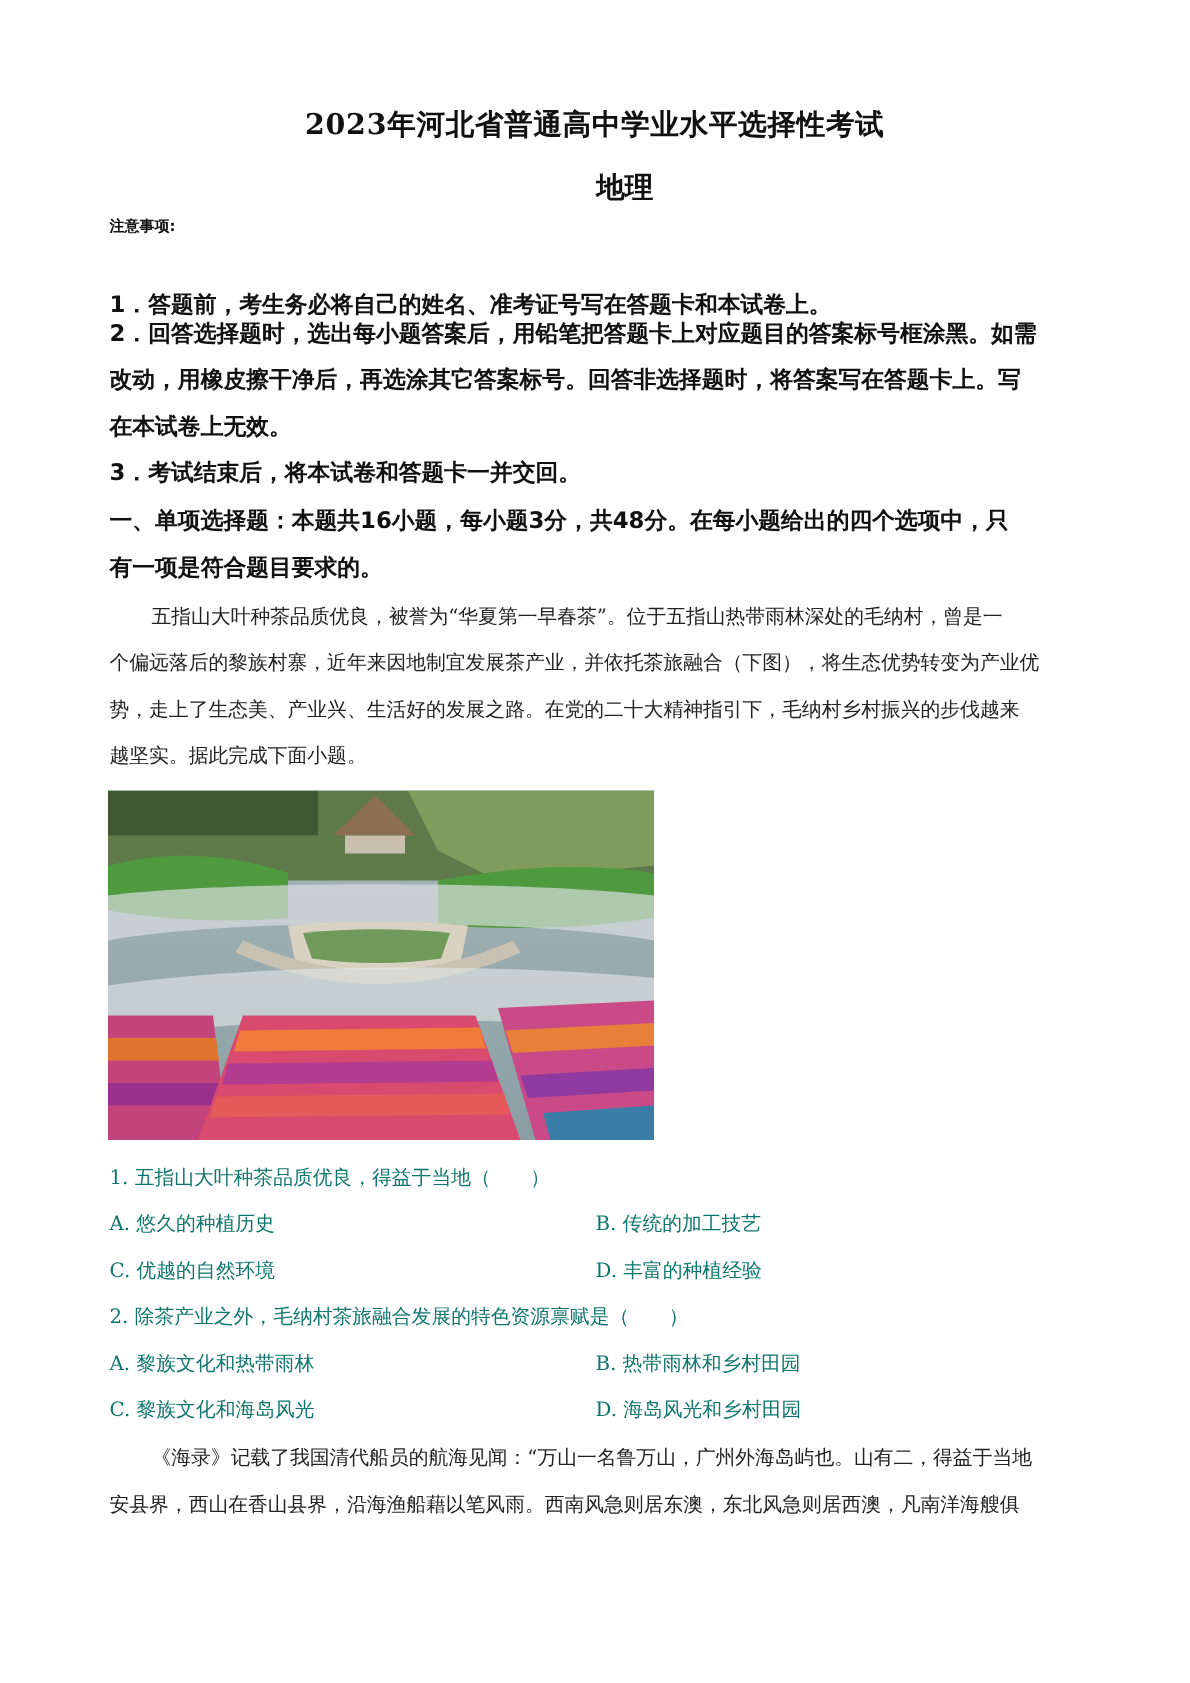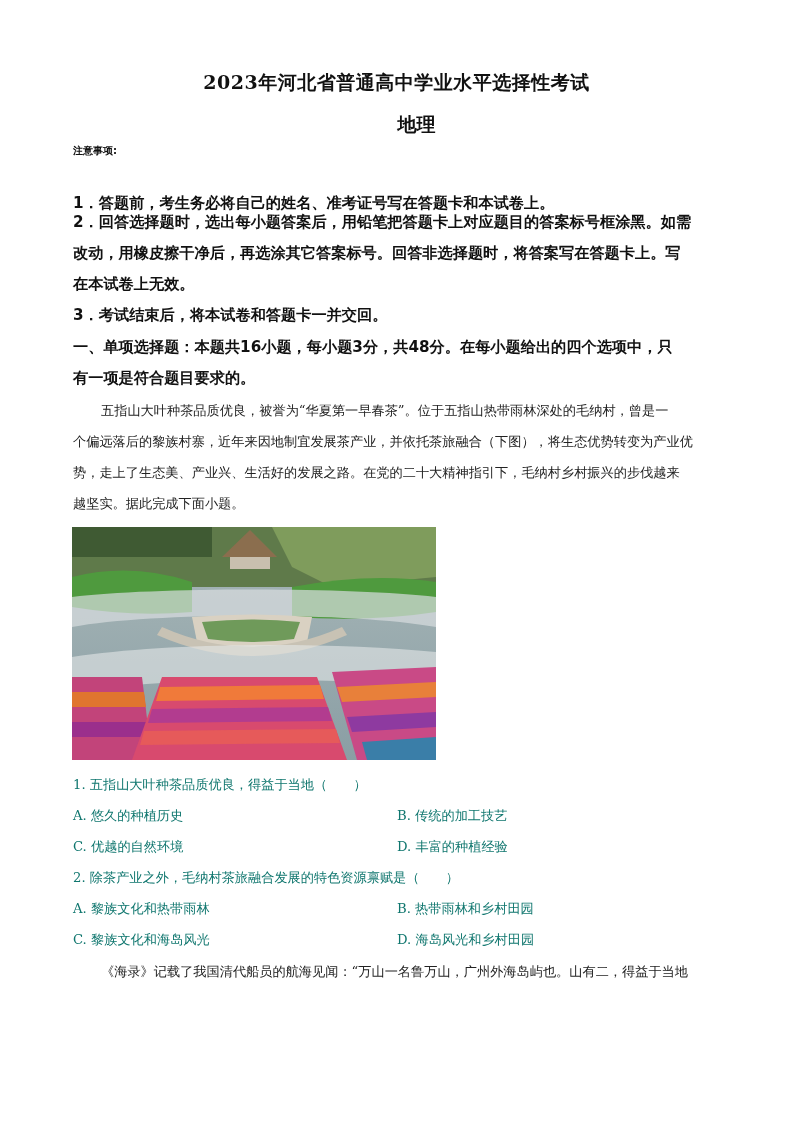--- a/index.html
+++ b/index.html
@@ -83,14 +83,15 @@
   <div class="opt colA" style="top:838px;">C. 优越的自然环境</div>
   <div class="opt colB" style="top:838px;">D. 丰富的种植经验</div>
 
   <div class="opt colA" style="top:869px;">2. 除茶产业之外，毛纳村茶旅融合发展的特色资源禀赋是（　　）</div>
   <div class="opt colA" style="top:900px;">A. 黎族文化和热带雨林</div>
   <div class="opt colB" style="top:900px;">B. 热带雨林和乡村田园</div>
   <div class="opt colA" style="top:931px;">C. 黎族文化和海岛风光</div>
   <div class="opt colB" style="top:931px;">D. 海岛风光和乡村田园</div>
 
   <div class="line serif indent" style="top:963px;">《海录》记载了我国清代船员的航海见闻：“万山一名鲁万山，广州外海岛屿也。山有二，得益于当地</div>
+  <div class="line serif" style="top:994px;">安县界，西山在香山县界，沿海渔船藉以笔风雨。西南风急则居东澳，东北风急则居西澳，凡南洋海艘俱</div>
 
 </div>
 
 </body></html>

